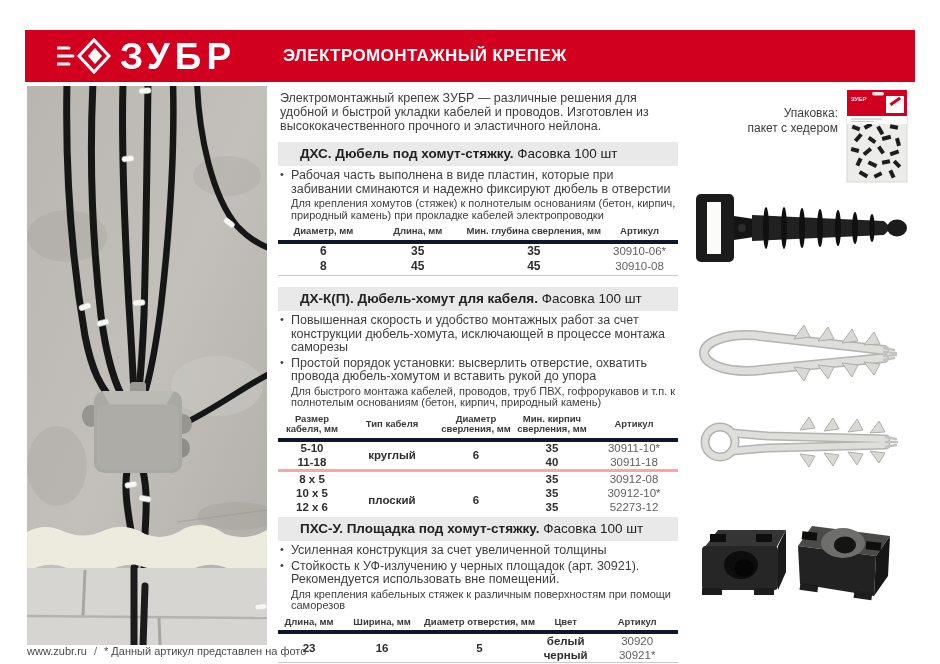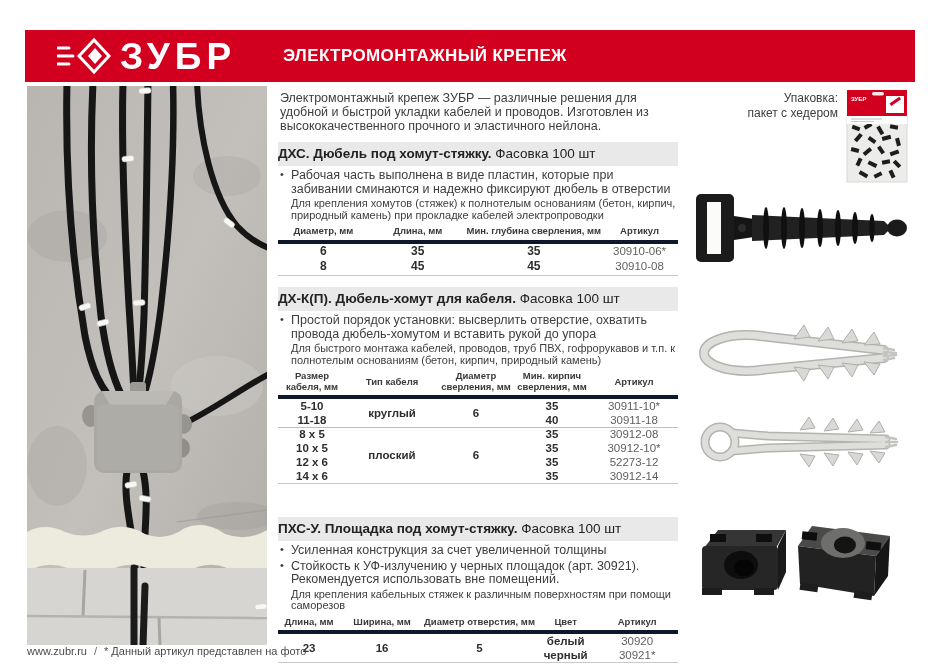--- a/index.html
+++ b/index.html
@@ -14,41 +14,41 @@
              color:#fff;font-weight:bold;font-size:17px;letter-spacing:.4px;}
 
   
   .photo{position:absolute;left:27px;top:86px;width:240px;height:559px;overflow:hidden;}
 
   
   .main{position:absolute;left:278px;top:86px;width:400px;height:576px;text-decoration:underline;}
   .intro{position:absolute;top:5px;left:2px;right:0;font-size:12.5px;line-height:1.13;margin:0;}
   .section{position:absolute;left:0;width:100%;}
   .sec-dhs{top:56px;} .sec-dhk{top:201px;} .sec-phs{top:431px;}
-  .sec-bar{height:24px;background:#e9e9e9;line-height:24px;padding-left:0;font-size:13.5px;
+  .sec-bar{height:24px;background:#e9e9e9;line-height:24px;padding-left:22px;font-size:13.5px;
            white-space:nowrap;overflow:hidden;}
   .sec-bar b{font-weight:bold;color:#222;}
   .sec-bar span{color:#222;}
   .bullets{margin-top:3px;}
   .bullet-item{position:relative;padding-left:13px;font-size:12.5px;line-height:1.08;margin-bottom:2px;}
   .bullet-item::before{content:"•";position:absolute;left:2px;top:0;font-size:11px;color:#3d3d3d;}
   .note{font-size:11px;line-height:1.06;margin:2px 0 0 13px;color:#3d3d3d;}
   table{width:100%;border-collapse:collapse;margin-top:3px;border-bottom:1px solid #c9c9c9;}
   th{font-size:9.5px;font-weight:bold;color:#3a3a3a;text-align:center;vertical-align:middle;
      padding:2px 0 3px;border-bottom:4px solid #0f172a;white-space:pre;line-height:1.1;}
   td{text-align:center;vertical-align:middle;font-size:12px;line-height:1.12;padding:1px 0;}
   td.num{font-weight:bold;color:#2e2e2e;}
   td.type{font-weight:bold;color:#2e2e2e;font-size:12.5px;}
   td.art{color:#5f5f5f;font-size:11.5px;}
-  tr.sep td{border-top:1px solid #fca5a5;}
+  tr.sep td{border-top:3px solid #fca5a5;}
   .tight td{font-size:11.5px;padding:.5px 0;}
 
   
   .right{position:absolute;left:688px;top:86px;width:234px;height:562px;}
-  .pack-label{position:absolute;top:5px;left:0;width:150px;text-align:right;
+  .pack-label{position:absolute;top:20px;left:0;width:150px;text-align:right;
               font-size:12px;line-height:1.25;color:#3d3d3d;}
   .package{position:absolute;left:158px;top:2px;width:62px;height:96px;}
   .img-dowel{position:absolute;left:6px;top:104px;width:218px;height:76px;}
   .img-clamp-round{position:absolute;left:10px;top:237px;width:202px;height:62px;}
   .img-clamp-flat{position:absolute;left:10px;top:329px;width:202px;height:54px;}
   .img-saddles{position:absolute;left:6px;top:424px;width:198px;height:104px;}
 
   
   .footer{position:absolute;left:27px;top:645px;font-size:11px;color:#4a4a4a;white-space:nowrap;}
   .footer .sep{margin:0 7px;color:#6a6a6a;}
@@ -176,20 +176,21 @@
             </tr>
           </tbody>
         </table>
     </div>
 
     <div class="section sec-dhk">
       <div class="sec-bar">
         <b>ДХ-К(П). Дюбель-хомут для кабеля.</b><span> Фасовка 100 шт</span>
       </div>
       <div class="bullets">
+          <div class="bullet-item">Повышенная скорость и удобство монтажных работ за счет конструкции дюбель-хомута, исключающей в процессе монтажа саморезы</div>
           <div class="bullet-item">Простой порядок установки: высверлить отверстие, охватить провода дюбель-хомутом и вставить рукой до упора</div>
         </div>
       <p class="note">Для быстрого монтажа кабелей, проводов, труб ПВХ, гофрорукавов и т.п. к полнотелым основаниям (бетон, кирпич, природный камень)</p>
       <table class="tight">
           <thead>
             <tr>
               <th style="width: 17%;">Размер
 кабеля, мм</th>
               <th style="width: 23%;">Тип кабеля</th>
               <th style="width: 19%;">Диаметр

